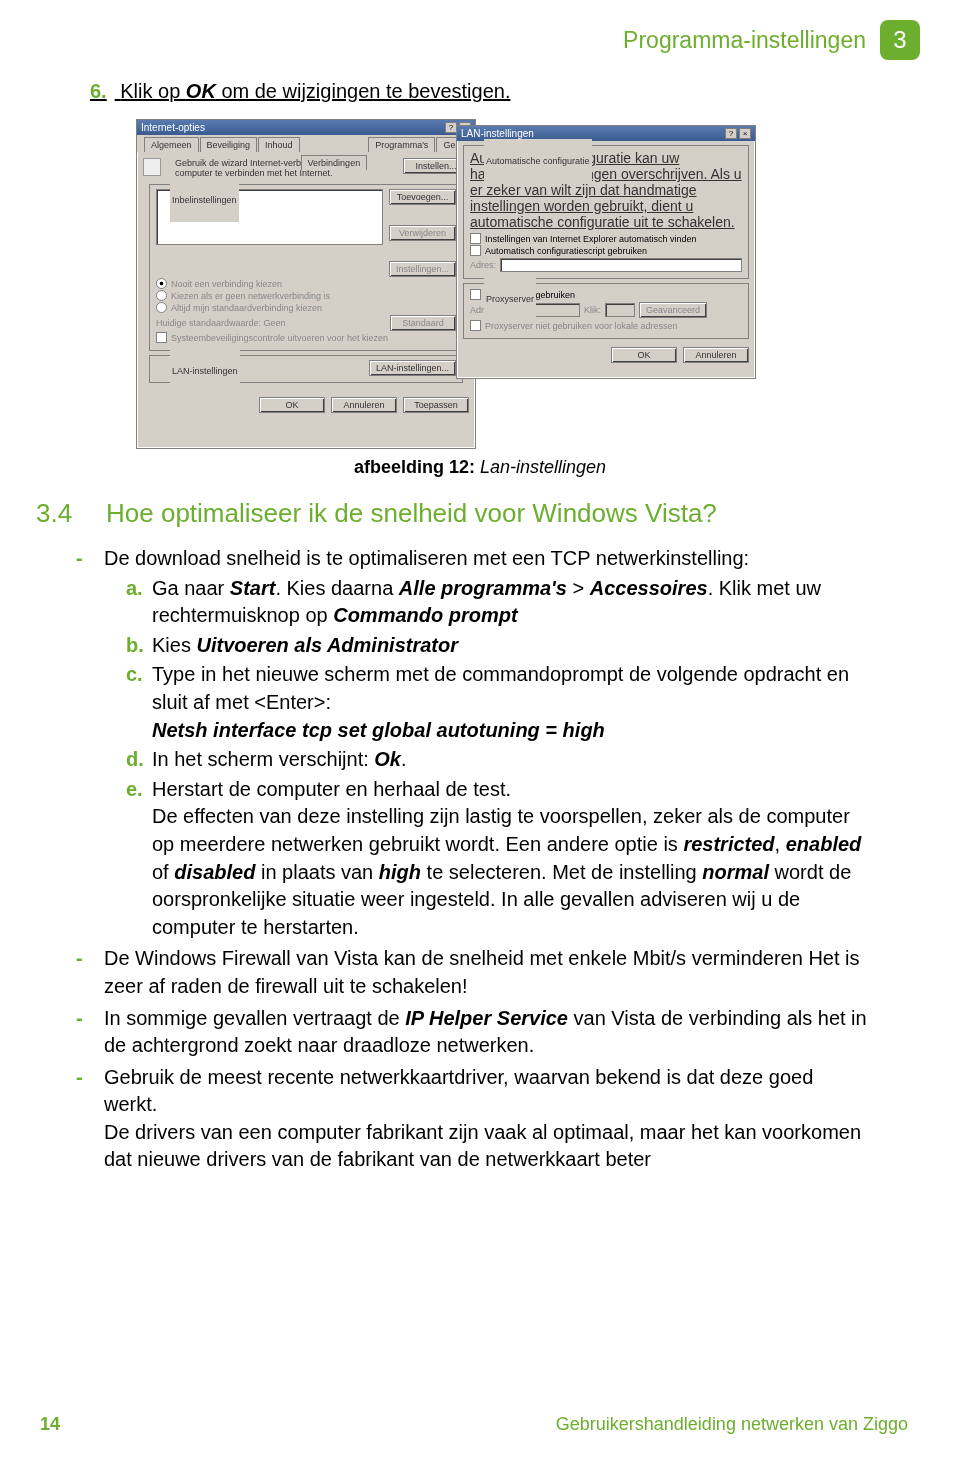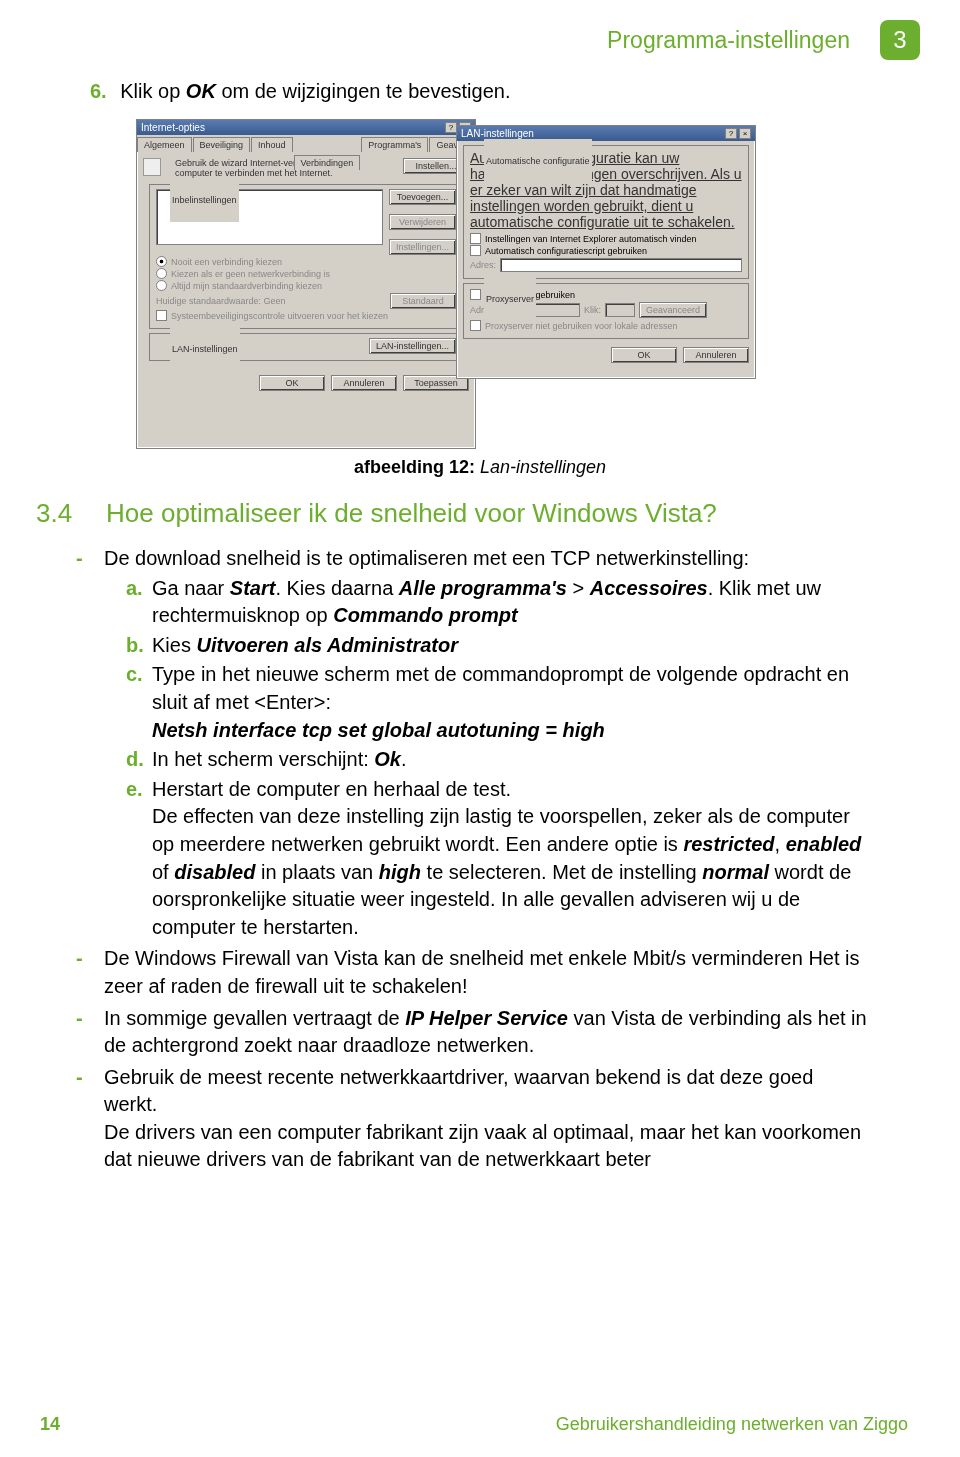--- a/index.html
+++ b/index.html
@@ -4,34 +4,34 @@
 <style>
   * { box-sizing: border-box; margin: 0; padding: 0; }
   body {
     font-family: Arial, Helvetica, sans-serif;
     width: 960px;
     height: 1457px;
     background: #fff;
     position: relative;
     color: #000;
   }
-  .page-header { display: flex; justify-content: flex-end; align-items: center; padding: 20px 40px 10px 0; gap: 30px; }
+  .page-header { display: flex; justify-content: flex-end; align-items: center; padding: 20px 40px 10px 0; gap: 14px; }
   .header-title { color: #6cae2e; font-size: 23px; font-weight: 400; }
   .chapter-badge { background: #6cae2e; color: #fff; border-radius: 8px; width: 40px; height: 40px; display: flex; align-items: center; justify-content: center; font-size: 24px; font-weight: 400; }
   .content { padding: 0 90px 0 90px; }
-  .step6 { margin: 10px 0 16px 0; font-size: 20px; }
+  .step6 { margin: 10px 0 16px 0; font-size: 20px; text-decoration: underline; }
   .step6 .num { color: #6cae2e; font-weight: 700; margin-right: 8px; }
 
   
   .mock { width: 688px; height: 330px; margin: 6px auto 8px auto; position: relative; font-family: Tahoma, sans-serif; font-size: 9.5px; color: #333; }
   .win { position: absolute; background: #d4d0c8; border: 1px solid #808080; box-shadow: 0 0 0 1px #fff inset; }
   .win-title { background: linear-gradient(#5a7bb0,#3a5b90); color: #fff; padding: 2px 4px; font-size: 10px; display:flex; justify-content:space-between; align-items:center; }
   .win-x { display:flex; gap:2px; }
   .win-x div { width:12px; height:11px; background:#d4d0c8; border:1px solid #808080; font-size:8px; line-height:9px; text-align:center; color:#000;}
-  .tabs { display:flex; background:#d4d0c8; padding:2px 2px 0 0; font-size:9px; }
+  .tabs { display:flex; background:#d4d0c8; padding:2px 2px 0 7px; font-size:9px; }
   .tab { border:1px solid #808080; border-bottom:none; padding:2px 6px; background:#d4d0c8; margin-right:1px; }
   .tab.active { background:#d4d0c8; position:relative; top:18px; }
   .fieldset { border:1px solid #808080; margin:4px 6px; padding:4px 6px 6px 6px; position:relative; }
   .fieldset-label { position:absolute; top:-7px; left:20px; background:#d4d0c8; padding:17px 2px; font-size:9px; }
   .btn { background:#d4d0c8; border:1px solid #808080; box-shadow:1px 1px 0 #fff inset,-1px -1px 0 #404040 inset; padding:2px 6px; font-size:9px; min-width:66px; text-align:center; }
   .btn.dis { color:#888; }
   .input { background:#fff; border:1px solid #808080; box-shadow:1px 1px 0 #404040 inset; height:14px; }
   .radio,.chk { display:flex; align-items:center; gap:4px; font-size:9px; margin:1px 0; color:#888;}
   .radio::before{content:'';width:9px;height:9px;border:1px solid #808080;border-radius:50%;background:#fff;display:inline-block;}
   .radio.sel::before{background:radial-gradient(#000 30%,#fff 32%);}
@@ -95,21 +95,21 @@
       <div style="padding:6px;">
         <div style="display:flex;gap:14px;align-items:flex-start;">
           <div style="width:18px;height:18px;background:#eee;border:1px solid #999;"></div>
           <div style="flex:1;font-size:9px;">Gebruik de wizard Internet-verbinding om uw computer te verbinden met het Internet.</div>
           <div class="btn">Instellen...</div>
         </div>
         <div class="fieldset" style="margin-top:6px;">
           <div class="fieldset-label">Inbelinstellingen</div>
           <div style="display:flex;gap:6px;">
             <div class="input" style="flex:1;height:56px;"></div>
-            <div style="display:flex;flex-direction:column;gap:9px;">
+            <div style="display:flex;flex-direction:column;gap:20px;">
               <div class="btn">Toevoegen...</div>
               <div class="btn dis">Verwijderen</div>
               <div class="btn dis">Instellingen...</div>
             </div>
           </div>
           <div class="radio sel">
               <span>Nooit een verbinding kiezen</span>
             </div>
           <div class="radio">
               <span>Kiezen als er geen netwerkverbinding is</span>

